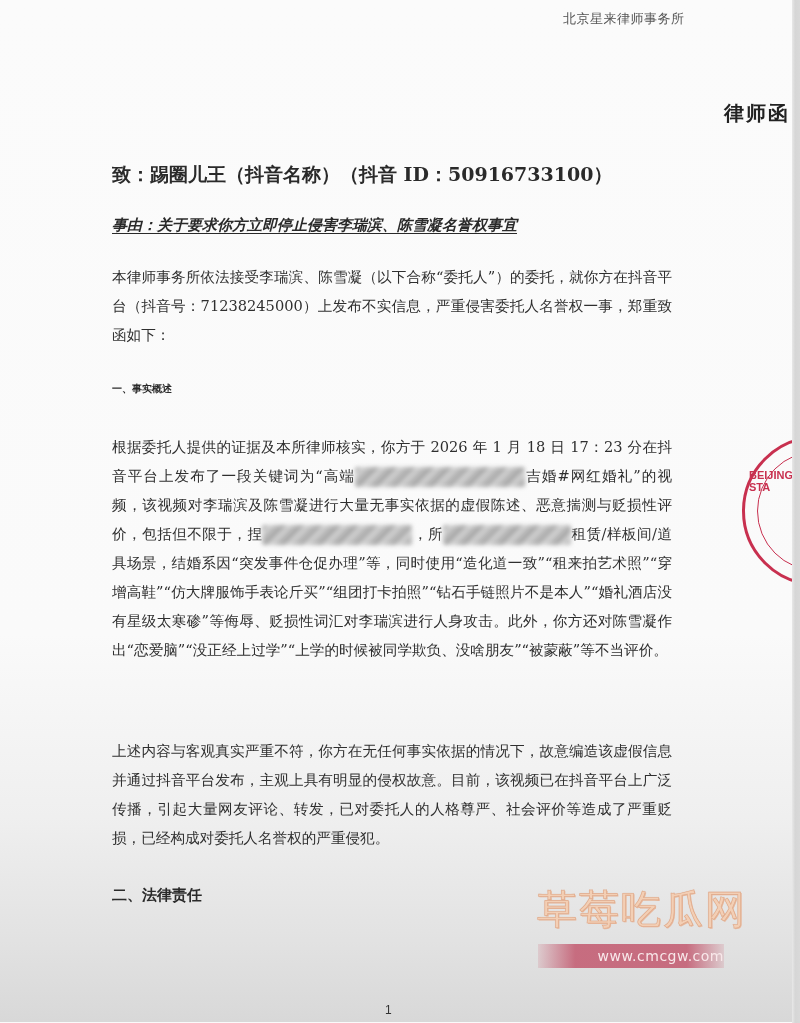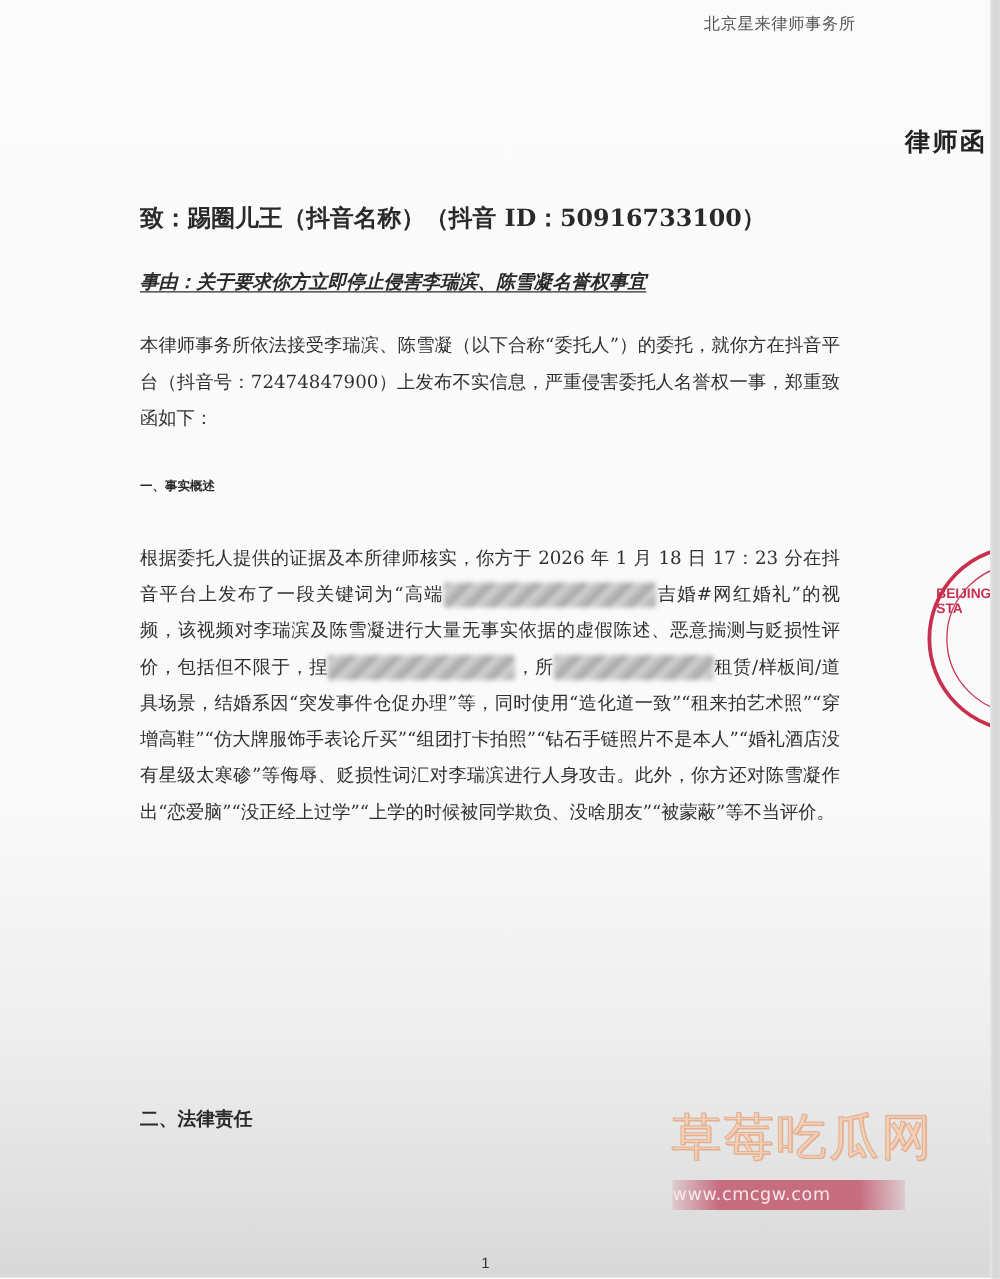--- a/index.html
+++ b/index.html
@@ -64,37 +64,38 @@
   .wm-cn {
     position: absolute; left: 513px; top: 882px; font-size: 40px; letter-spacing: 2px;
     font-family: "DejaVu Sans", sans-serif; color: #f3cfb5;
     text-shadow: 0 0 1px #d9a88a, 1px 1px 0 #e8b89c;
     margin-left: 24px;
     -webkit-text-stroke: 0.6px #e0ab8c;
   }
   .wm-url {
     position: absolute; left: 538px; top: 944px; width: 186px; height: 24px;
     background: linear-gradient(90deg, rgba(200,80,100,0.15), rgba(190,70,95,0.75) 20%, rgba(190,70,95,0.75) 80%, rgba(200,80,100,0.15));
-    color: #f8e8ea; font-size: 14px; line-height: 24px; text-align: left;
+    color: #f8e8ea; font-size: 14px; line-height: 24px; text-align: right;
     font-family: "DejaVu Sans", sans-serif; letter-spacing: 0.5px;
   }
 </style>
 </head>
 <body>
 
 <div class="page">
   <div class="header-firm">北京星来律师事务所</div>
   <div class="title">律师函</div>
   <div class="to-line">致：踢圈儿王（抖音名称）（抖音 ID：50916733100）</div>
   <div class="subject">事由：关于要求你方立即停止侵害李瑞滨、陈雪凝名誉权事宜</div>
-  <div class="para p1">本律师事务所依法接受李瑞滨、陈雪凝（以下合称“委托人”）的委托，就你方在抖音平台（抖音号：72474847900）上发布不实信息，严重侵害委托人名誉权一事，郑重致函如下：</div>
+  <div class="para p1">本律师事务所依法接受李瑞滨、陈雪凝（以下合称“委托人”）的委托，就你方在抖音平台（抖音号：71238245000）上发布不实信息，严重侵害委托人名誉权一事，郑重致函如下：</div>
   <div class="h1">一、事实概述</div>
   <div class="para p2">
     <span>根据委托人提供的证据及本所律师核实，你方于 2026 年 1 月 18 日 17：23 分在抖音平台上发布了一段关键词为“高端</span><span class="blur" style="width:170px"></span><span>吉婚#网红婚礼”的视频，该视频对李瑞滨及陈雪凝进行大量无事实依据的虚假陈述、恶意揣测与贬损性评价，包括但不限于，捏</span><span class="blur" style="width:150px"></span><span>，所</span><span class="blur" style="width:128px"></span><span>租赁/样板间/道具场景，结婚系因“突发事件仓促办理”等，同时使用“造化道一致”“租来拍艺术照”“穿增高鞋”“仿大牌服饰手表论斤买”“组团打卡拍照”“钻石手链照片不是本人”“婚礼酒店没有星级太寒碜”等侮辱、贬损性词汇对李瑞滨进行人身攻击。此外，你方还对陈雪凝作出“恋爱脑”“没正经上过学”“上学的时候被同学欺负、没啥朋友”“被蒙蔽”等不当评价。</span>
   </div>
+  <div class="para p3">上述内容与客观真实严重不符，你方在无任何事实依据的情况下，故意编造该虚假信息并通过抖音平台发布，主观上具有明显的侵权故意。目前，该视频已在抖音平台上广泛传播，引起大量网友评论、转发，已对委托人的人格尊严、社会评价等造成了严重贬损，已经构成对委托人名誉权的严重侵犯。</div>
   <div class="h2">二、法律责任</div>
   <div class="page-num">1</div>
 
   <div class="stamp">
     <div class="stamp-inner"></div>
     <div class="stamp-text">BEIJING STA</div>
   </div>
 </div>
 <div class="edge"></div>
 

